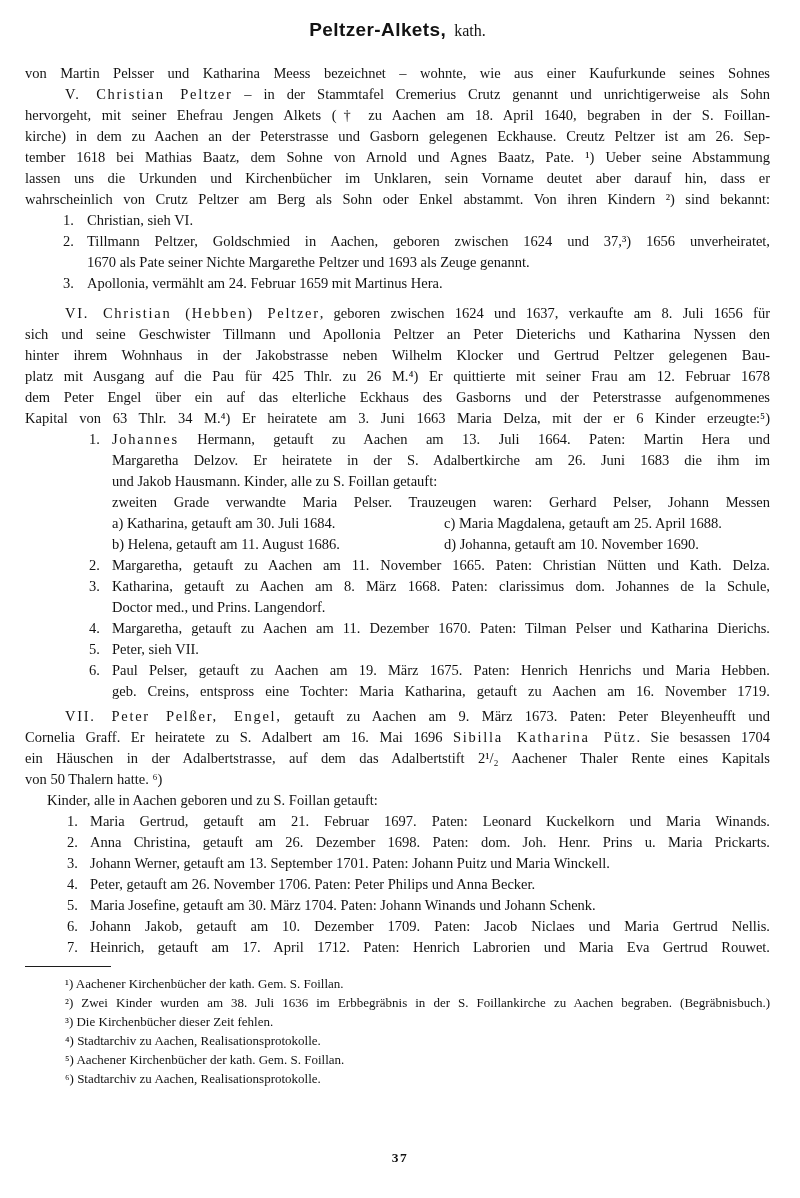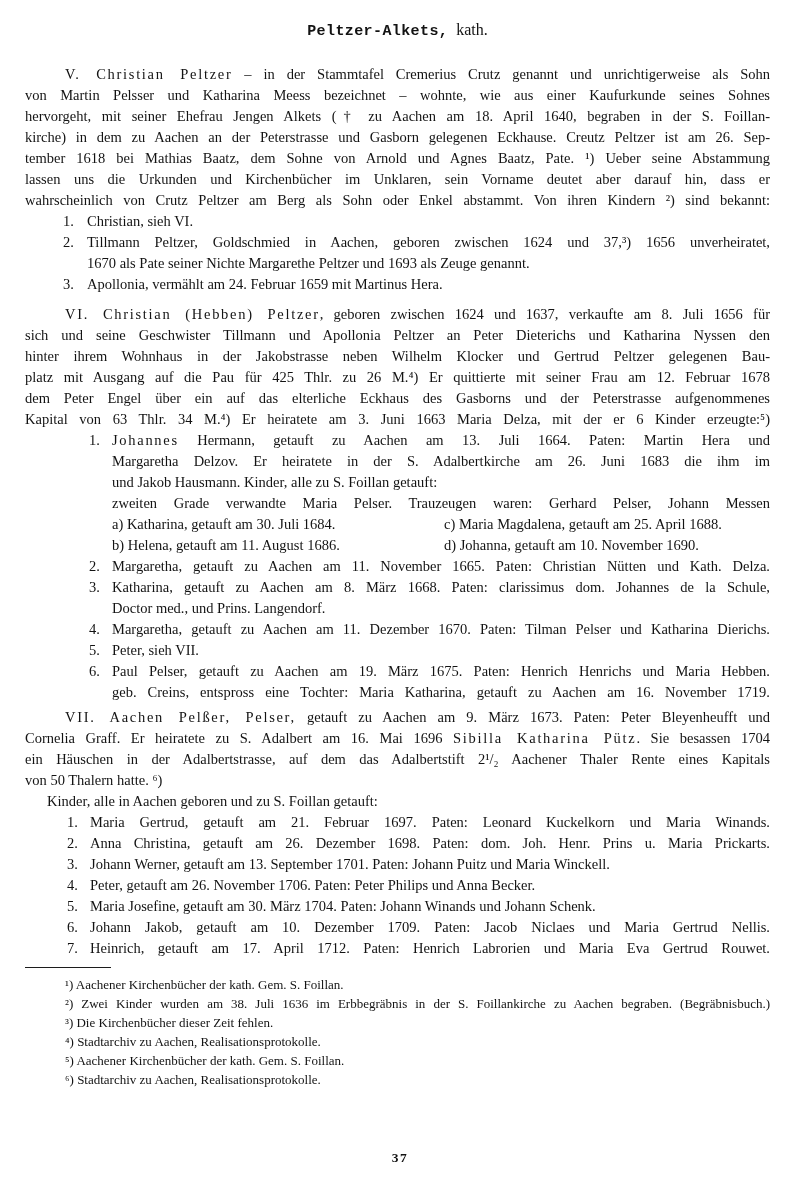--- a/index.html
+++ b/index.html
@@ -10,22 +10,22 @@
     color:#131313;
     font-family:"Liberation Serif", serif;
     font-size:14.5px;
     line-height:21px;
     overflow:hidden;
   }
   .text { position:absolute; left:25px; top:18px; width:745px; }
 
   .title { text-align:center; margin-bottom:20px; line-height:24px; }
   .t-main {
-    font-family:Liberation Mono, monospace;
-    font-weight:bold; font-size:15px; letter-spacing:0.4px;
+    font-family:Liberation Sans, sans-serif;
+    font-weight:bold; font-size:19px; letter-spacing:0.4px;
   }
   .t-kath { font-size:16px; margin-left:8px; }
 
   .ln { text-align:justify; text-align-last:justify; }
   .ln.last { text-align-last:left; }
   .para .ln.first { text-indent:40px; }
   .sp { letter-spacing:1.7px; word-spacing:2px; }
 
   .para.gap-a { margin-top:9px; }
   .para.gap-b { margin-top:4px; }
@@ -57,22 +57,22 @@
 </head>
 <body>
 
 <div class="page">
   <div class="text">
     <div class="title">
       <span class="t-main">Peltzer-Alkets,</span><span class="t-kath">kath.</span>
     </div>
     <div id="doc-body">
         <div class="para">
+          <div class="ln"><span>von Martin Pelsser und Katharina Meess bezeichnet – wohnte, wie aus einer Kaufurkunde seines Sohnes</span></div>
           <div class="ln first"><span class="sp">V. Christian Peltzer</span><span> – in der Stammtafel Cremerius Crutz genannt und unrichtigerweise als Sohn</span></div>
-          <div class="ln"><span>von Martin Pelsser und Katharina Meess bezeichnet – wohnte, wie aus einer Kaufurkunde seines Sohnes</span></div>
           <div class="ln"><span>hervorgeht, mit seiner Ehefrau Jengen Alkets († zu Aachen am 18. April 1640, begraben in der S. Foillan-</span></div>
           <div class="ln"><span>kirche) in dem zu Aachen an der Peterstrasse und Gasborn gelegenen Eckhause. Creutz Peltzer ist am 26. Sep-</span></div>
           <div class="ln"><span>tember 1618 bei Mathias Baatz, dem Sohne von Arnold und Agnes Baatz, Pate. ¹) Ueber seine Abstammung</span></div>
           <div class="ln"><span>lassen uns die Urkunden und Kirchenbücher im Unklaren, sein Vorname deutet aber darauf hin, dass er</span></div>
           <div class="ln"><span>wahrscheinlich von Crutz Peltzer am Berg als Sohn oder Enkel abstammt. Von ihren Kindern ²) sind bekannt:</span></div>
         </div>
         <div class="list list-a">
           <div class="item">
             <span class="num">1.</span>
             <div class="ln last"><span>Christian, sieh VI.</span></div>
@@ -130,21 +130,21 @@
             <span class="num">5.</span>
             <div class="ln last"><span>Peter, sieh VII.</span></div>
           </div>
           <div class="item">
             <span class="num">6.</span>
             <div class="ln"><span>Paul Pelser, getauft zu Aachen am 19. März 1675. Paten: Henrich Henrichs und Maria Hebben.</span></div>
             <div class="ln"><span>geb. Creins, entspross eine Tochter: Maria Katharina, getauft zu Aachen am 16. November 1719.</span></div>
           </div>
         </div>
         <div class="para gap-b">
-          <div class="ln first"><span class="sp">VII. Aachen Pelßer, Pelser,</span><span> getauft zu Aachen am 9. März 1673. Paten: Peter Bleyenheufft und</span></div>
+          <div class="ln first"><span class="sp">VII. Peter Pelßer, Engel,</span><span> getauft zu Aachen am 9. März 1673. Paten: Peter Bleyenheufft und</span></div>
           <div class="ln"><span>Cornelia Graff. Er heiratete zu S. Adalbert am 16. Mai 1696 </span><span class="sp">Sibilla Katharina Pütz</span><span>. Sie besassen 1704</span></div>
           <div class="ln"><span>ein Häuschen in der Adalbertstrasse, auf dem das Adalbertstift 2¹/₂ Aachener Thaler Rente eines Kapitals</span></div>
           <div class="ln last"><span>von 50 Thalern hatte. ⁶)</span></div>
         </div>
         <div class="kinder">Kinder, alle in Aachen geboren und zu S. Foillan getauft:</div>
         <div class="list list-c">
           <div class="item">
             <span class="num">1.</span>
             <div class="ln"><span>Maria Gertrud, getauft am 21. Februar 1697. Paten: Leonard Kuckelkorn und Maria Winands.</span></div>
           </div>

